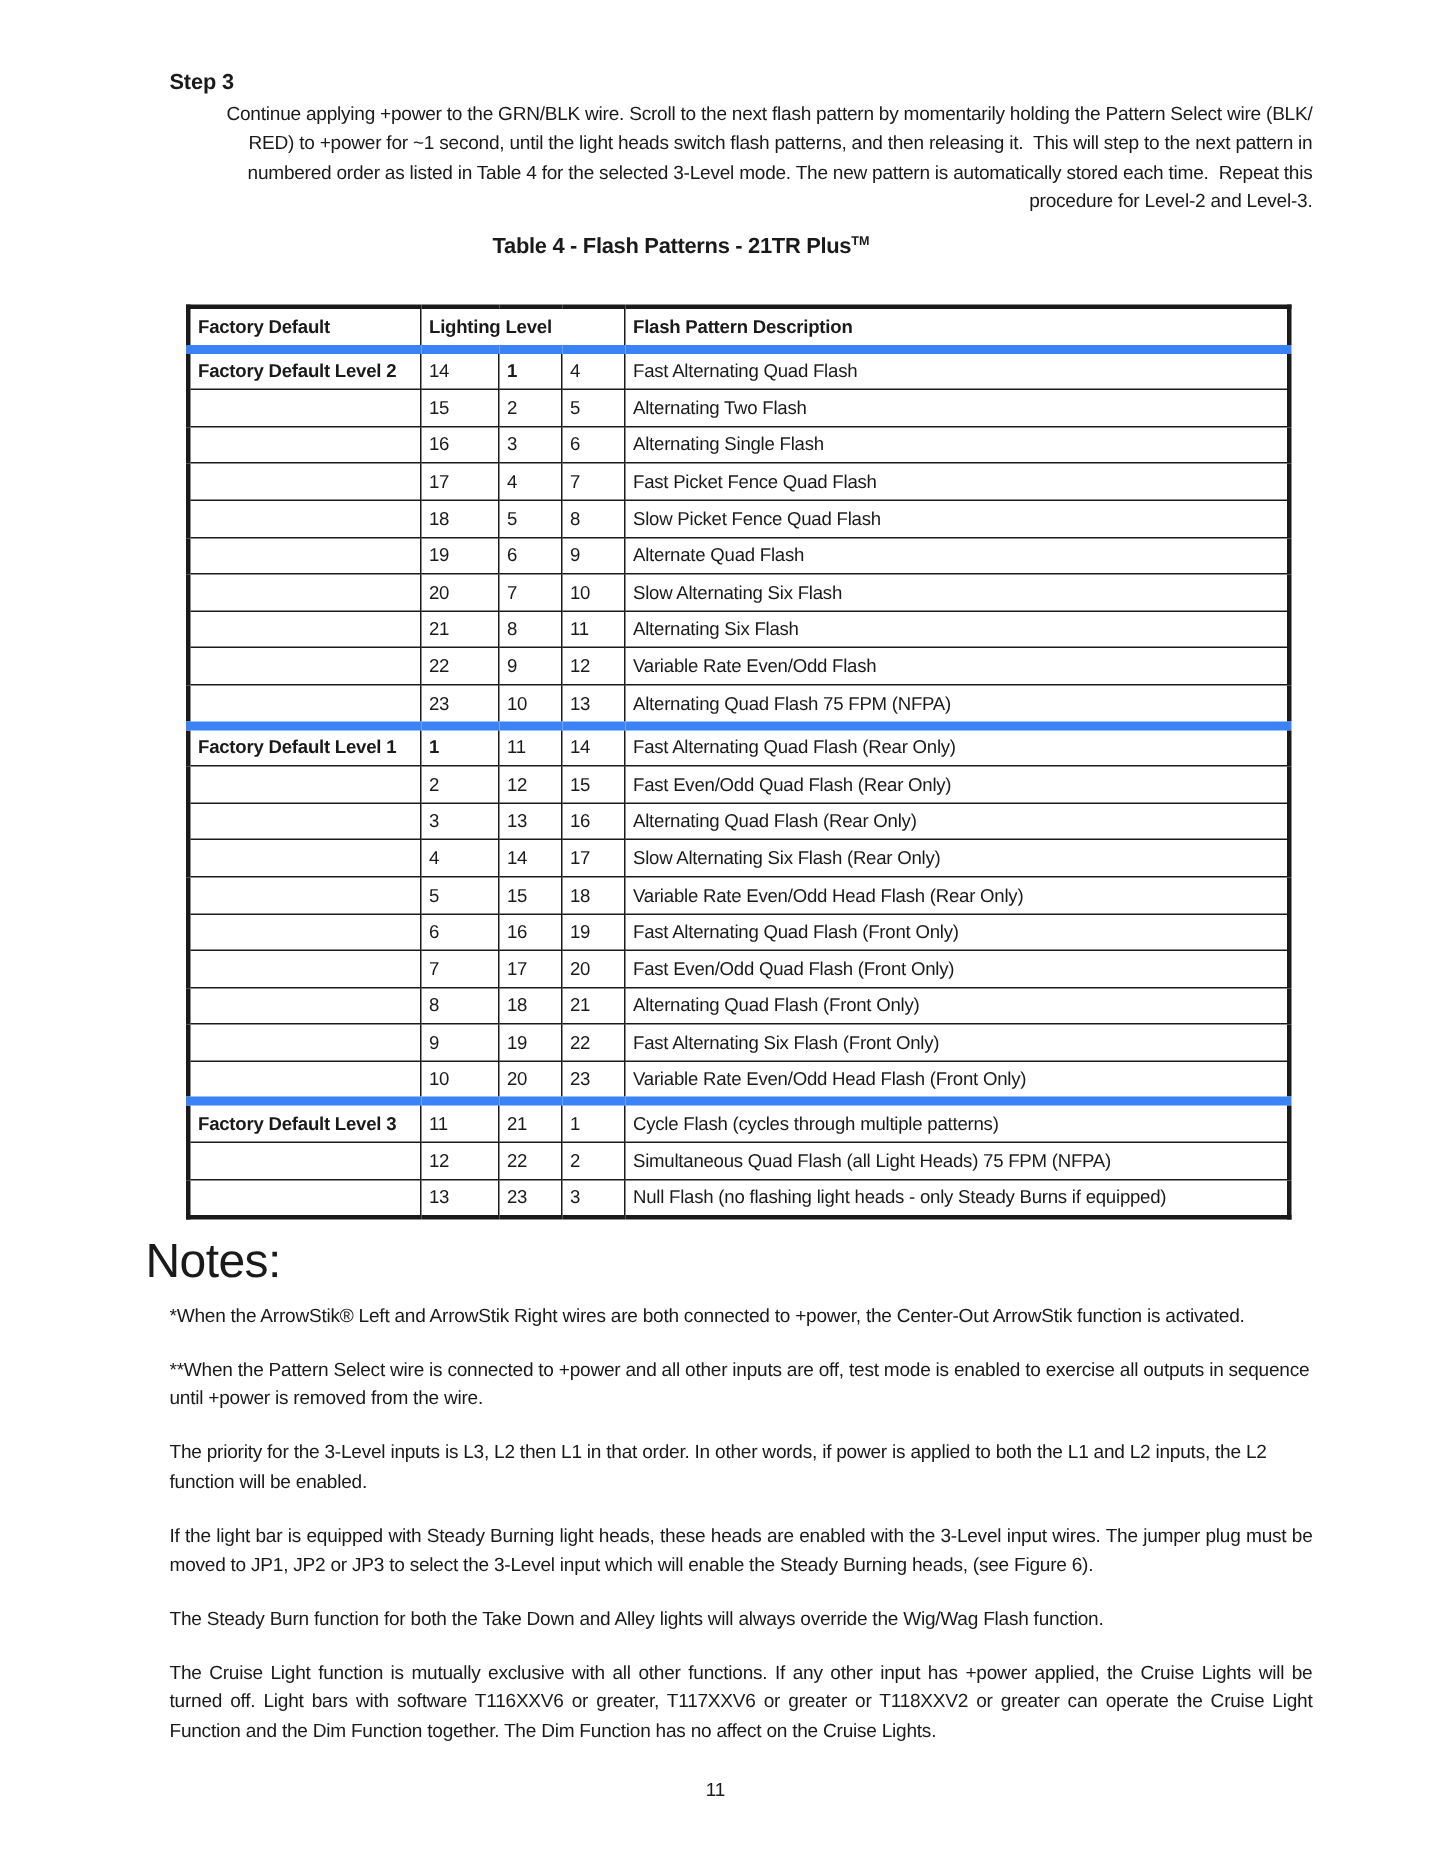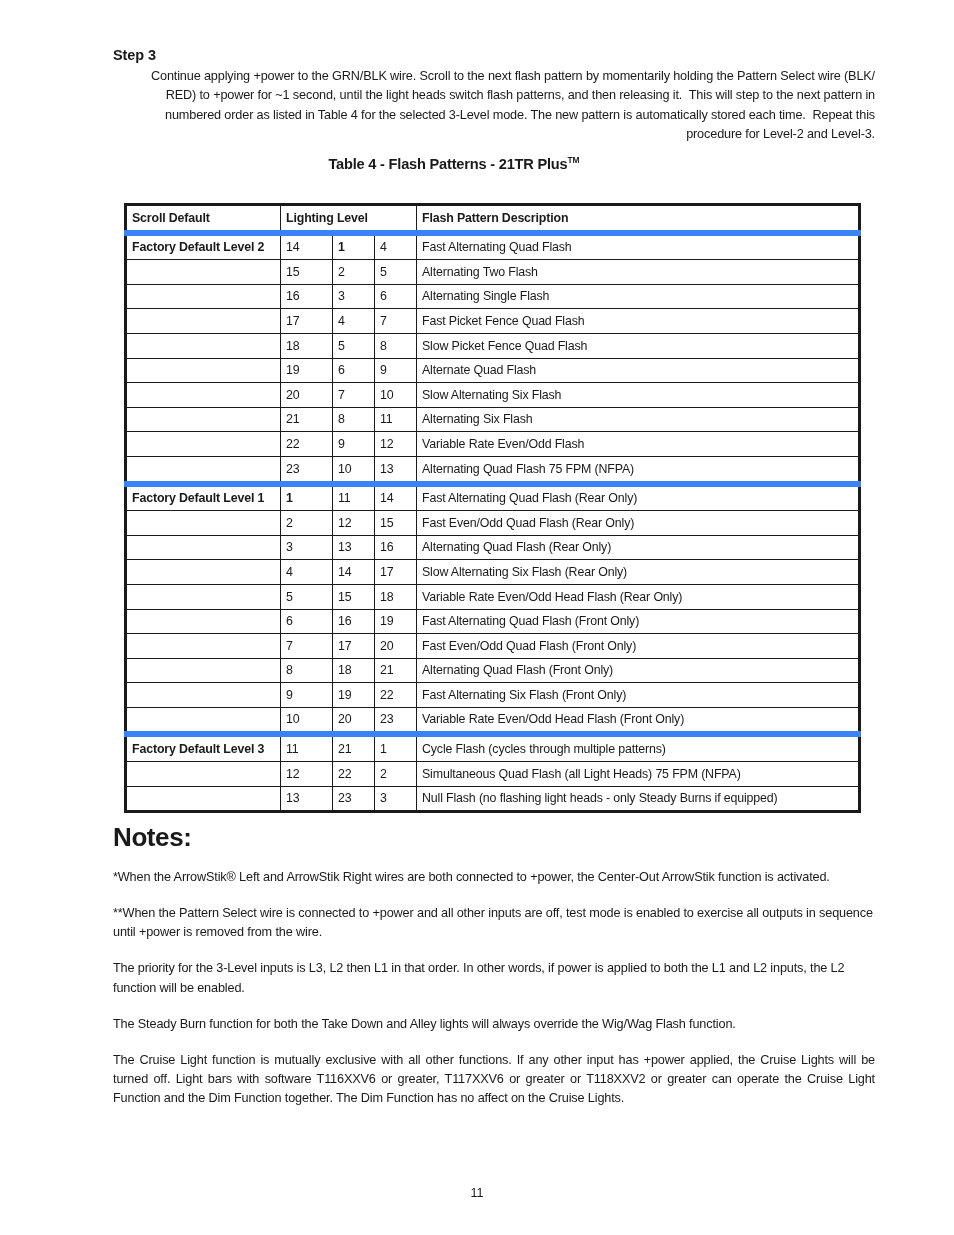--- a/index.html
+++ b/index.html
@@ -111,24 +111,24 @@
   
   table.flash-table tr.group-start td { border-top: 6px solid #3b82f6; margin-left: 33px; }
 
   td.fd-cell { font-weight: bold; }
   td.num-cell { padding-left: 5px; }
   td.num-cell.bold { font-weight: bold; }
 
   
   .notes-heading {
     position: absolute;
-    left: 113px;
+    left: 97px;
     top: 822px;
-    font-size: 26px;
-    font-weight: bold;
+    font-size: 32px;
+    font-weight: normal;
     letter-spacing: -0.4px;
   }
   .notes-block {
     position: absolute;
     left: 113px;
     top: 868px;
     width: 762px;
   }
   .note-p {
     font-size: 12.7px;
@@ -173,21 +173,21 @@
     <table class="flash-table">
       <colgroup>
         <col class="col-fd">
           <col class="col-l1">
           <col class="col-l2">
           <col class="col-l3">
           <col class="col-desc">
       </colgroup>
       <tbody>
         <tr class="row-head">
-          <td class="edge-left">Scroll Default</td>
+          <td class="edge-left">Factory Default</td>
           <td colspan="3">Lighting Level</td>
           <td class="edge-right">Flash Pattern Description</td>
         </tr>
 
       <tr class="group-start">
             <td class="edge-left fd-cell">Factory Default Level 2</td>
             <td class="num-cell">14</td>
             <td class="num-cell bold">1</td>
             <td class="num-cell">4</td>
             <td class="edge-right">Fast Alternating Quad Flash</td>
@@ -348,19 +348,20 @@
           </tr>
         </tbody>
     </table>
   </div>
 
   <div class="notes-heading">Notes:</div>
   <div class="notes-block">
       <p class="note-p">*When the ArrowStik® Left and ArrowStik Right wires are both connected to +power, the Center-Out ArrowStik function is activated.</p>
       <p class="note-p">**When the Pattern Select wire is connected to +power and all other inputs are off, test mode is enabled to exercise all outputs in sequence until +power is removed from the wire.</p>
       <p class="note-p">The priority for the 3-Level inputs is L3, L2 then L1 in that order.  In other words, if power is applied to both the L1 and L2 inputs, the L2 function will be enabled.</p>
+      <p class="note-p justify">If the light bar is equipped with Steady Burning light heads, these heads are enabled with the 3-Level input wires.  The jumper plug must be moved to JP1, JP2 or JP3 to select the 3-Level input which will enable the Steady Burning heads, (see Figure 6).</p>
       <p class="note-p justify">The Steady Burn function for both the Take Down and Alley lights will always override the Wig/Wag Flash function.</p>
       <p class="note-p justify">The Cruise Light function is mutually exclusive with all other functions.  If any other input has +power applied, the Cruise Lights will be turned off. Light bars with software T116XXV6 or greater, T117XXV6 or greater or T118XXV2 or greater can operate the Cruise Light Function and the Dim Function together. The Dim Function has no affect on the Cruise Lights.</p>
     </div>
 
   <div class="page-number">11</div>
 
 </div>
 
 </body></html>

